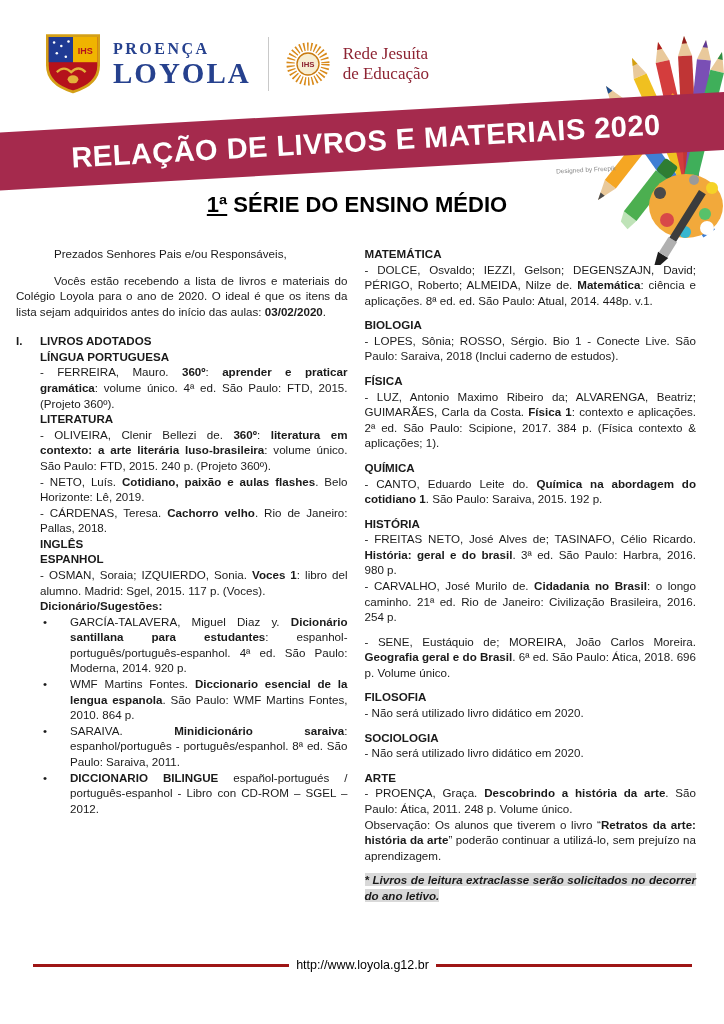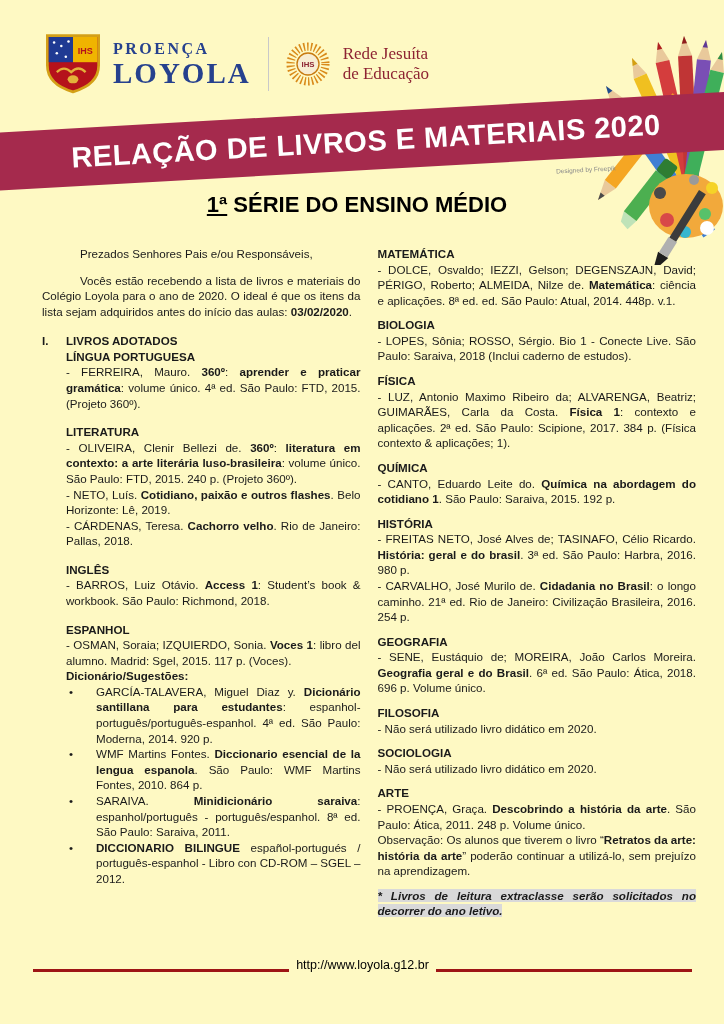--- a/index.html
+++ b/index.html
@@ -1,16 +1,16 @@
 <!DOCTYPE html>
 <html lang="pt" style="--c-banner: #a52a4d; --c-footer-line: #9e1515; --c-highlight: #d9d9d9; --c-logo-blue: #26418e; --c-logo-red: #8d2332;"><head>
 <meta charset="utf-8">
 <style>
   html,body{margin:0;padding:0;background:#e8e8e8;}
-  .page{position:relative;width:724px;height:1024px;background:#fef9c3;margin:0 auto;overflow:hidden;
+  .page{position:relative;width:724px;height:1024px;background:#ffffff;margin:0 auto;overflow:hidden;
         font-family:"Liberation Sans","DejaVu Sans",sans-serif;color:#1a1a1a;}
   .b{font-weight:bold;}
   .i{font-style:italic;}
 
   
   .header{position:absolute;top:34px;left:46px;display:flex;align-items:center;gap:13px;z-index:3;}
   .logo-text{display:flex;flex-direction:column;line-height:1;color:var(--c-logo-blue,#26418e);
              font-family:"Liberation Serif","DejaVu Serif",serif;}
   .colegio{font-size:16px;letter-spacing:2.5px;font-weight:bold;margin-bottom:2px;}
   .loyola{font-size:29px;letter-spacing:2px;font-weight:bold;}
@@ -24,38 +24,38 @@
           background:var(--c-banner,#a52a4d);transform:rotate(-3.2deg);z-index:2;
           display:flex;align-items:center;justify-content:center;}
   .ribbon-text{color:#fff;font-weight:bold;font-size:29px;letter-spacing:.5px;white-space:nowrap;}
   .credit{position:absolute;top:166px;left:556px;z-index:3;font-size:6.5px;color:#8a8a8a;transform:rotate(-3deg);}
 
   .page-title{position:absolute;top:192px;left:0;width:714px;margin:0;text-align:center;
               font-size:22px;font-weight:bold;color:#000;z-index:2;}
   .page-title .u{text-decoration:underline;}
 
   
-  .content{position:absolute;top:246px;left:42px;right:28px;display:flex;gap:17px;
+  .content{position:absolute;top:246px;left:16px;right:28px;display:flex;gap:17px;
            font-size:11.6px;line-height:1.345;}
   .col{flex:1;min-width:0;}
   .intro-p{margin:0 0 11px;text-indent:38px;text-align:justify;}
   .adopted{display:flex;font-weight:bold;margin-top:14px;}
   .adopted .roman{width:24px;flex:none;}
   .indent{margin-left:24px;}
   .sec-title{font-weight:bold;}
   .item{margin:0;text-align:justify;}
   .item.highlight span{background:var(--c-highlight,#d9d9d9);}
-  .indent .section + .section{margin-top:13px;}
+  .indent .section + .section{}
   .col[data-col="right"] .section + .section{margin-top:9px;}
   .bullet-item{display:flex;text-align:justify;}
   .bullet-marker{width:27px;flex:none;padding-left:3px;}
   .bullet-text{flex:1;min-width:0;}
 
   
-  .footer{position:absolute;top:958px;left:33px;right:32px;display:flex;align-items:flex-end;gap:7px;}
+  .footer{position:absolute;top:958px;left:33px;right:32px;display:flex;align-items:center;gap:7px;}
   .fline{flex:1;height:3px;background:var(--c-footer-line,#9e1515);}
   .furl{font-size:12.5px;color:#000;white-space:nowrap;}
 </style>
 </head>
 <body>
 
 <div class="page">
 
   <header class="header">
     <svg width="54" height="60" viewBox="0 0 60 66" aria-hidden="true">
@@ -164,26 +164,25 @@
         <span>LIVROS ADOTADOS</span>
       </div>
       <div class="indent sections" data-col="left">
           <div class="section">
             <div class="sec-title">LÍNGUA PORTUGUESA</div>
             <p class="item"><span>- FERREIRA, Mauro. </span><span class="b">360º</span><span>: </span><span class="b">aprender e praticar gramática</span><span>: volume único. 4ª ed. São Paulo: FTD, 2015. (Projeto 360º).</span></p>
           </div>
           <div class="section">
             <div class="sec-title">LITERATURA</div>
             <p class="item"><span>- OLIVEIRA, Clenir Bellezi de. </span><span class="b">360º</span><span>: </span><span class="b">literatura em contexto: a arte literária luso-brasileira</span><span>: volume único. São Paulo: FTD, 2015. 240 p. (Projeto 360º).</span></p>
-            <p class="item"><span>- NETO, Luís. </span><span class="b">Cotidiano, paixão e outros flashes</span><span>.  Belo Horizonte: Lê, 2019.</span></p>
+            <p class="item"><span>- NETO, Luís. </span><span class="b">Cotidiano, paixão e aulas flashes</span><span>.  Belo Horizonte: Lê, 2019.</span></p>
             <p class="item"><span>- CÁRDENAS, Teresa. </span><span class="b">Cachorro velho</span><span>. Rio de Janeiro: Pallas, 2018.</span></p>
           </div>
           <div class="section">
             <div class="sec-title">INGLÊS</div>
-            <p class="item"><span>- BARROS, Luiz Otávio. </span><span class="b">Access 1</span><span>: Student’s book &amp; workbook. São Paulo: Richmond, 2018.</span></p>
           </div>
           <div class="section">
             <div class="sec-title">ESPANHOL</div>
             <p class="item"><span>- OSMAN, Soraia; IZQUIERDO, Sonia. </span><span class="b">Voces 1</span><span>: libro del alumno. Madrid: Sgel, 2015. 117 p. (Voces).</span></p>
             <p class="item"><span class="b">Dicionário/Sugestões:</span></p>
             <div class="bullet-item">
               <span class="bullet-marker">•</span>
               <div class="bullet-text"><span>GARCÍA-TALAVERA, Miguel Diaz y. </span><span class="b">Dicionário santillana para estudantes</span><span>: espanhol-português/português-espanhol. 4ª ed. São Paulo: Moderna, 2014. 920 p.</span></div>
             </div>
             <div class="bullet-item">
@@ -217,21 +216,20 @@
         <div class="section">
           <div class="sec-title">QUÍMICA</div>
           <p class="item"><span>- CANTO, Eduardo Leite do. </span><span class="b">Química na abordagem do cotidiano 1</span><span>. São Paulo: Saraiva, 2015. 192 p.</span></p>
         </div>
         <div class="section">
           <div class="sec-title">HISTÓRIA</div>
           <p class="item"><span>- FREITAS NETO, José Alves de; TASINAFO, Célio Ricardo. </span><span class="b">História: geral e do brasil</span><span>. 3ª ed. São Paulo: Harbra, 2016. 980 p.</span></p>
           <p class="item"><span>- CARVALHO, José Murilo de. </span><span class="b">Cidadania no Brasil</span><span>: o longo caminho. 21ª ed. Rio de Janeiro: Civilização Brasileira, 2016. 254 p.</span></p>
         </div>
         <div class="section">
-          <div class="sec-title">GEOGRAFIA</div>
           <p class="item"><span>- SENE, Eustáquio de; MOREIRA, João Carlos Moreira. </span><span class="b">Geografia geral e do Brasil</span><span>. 6ª ed. São Paulo: Ática, 2018. 696 p. Volume único.</span></p>
         </div>
         <div class="section">
           <div class="sec-title">FILOSOFIA</div>
           <p class="item"><span>- Não será utilizado livro didático em 2020.</span></p>
         </div>
         <div class="section">
           <div class="sec-title">SOCIOLOGIA</div>
           <p class="item"><span>- Não será utilizado livro didático em 2020.</span></p>
         </div>

